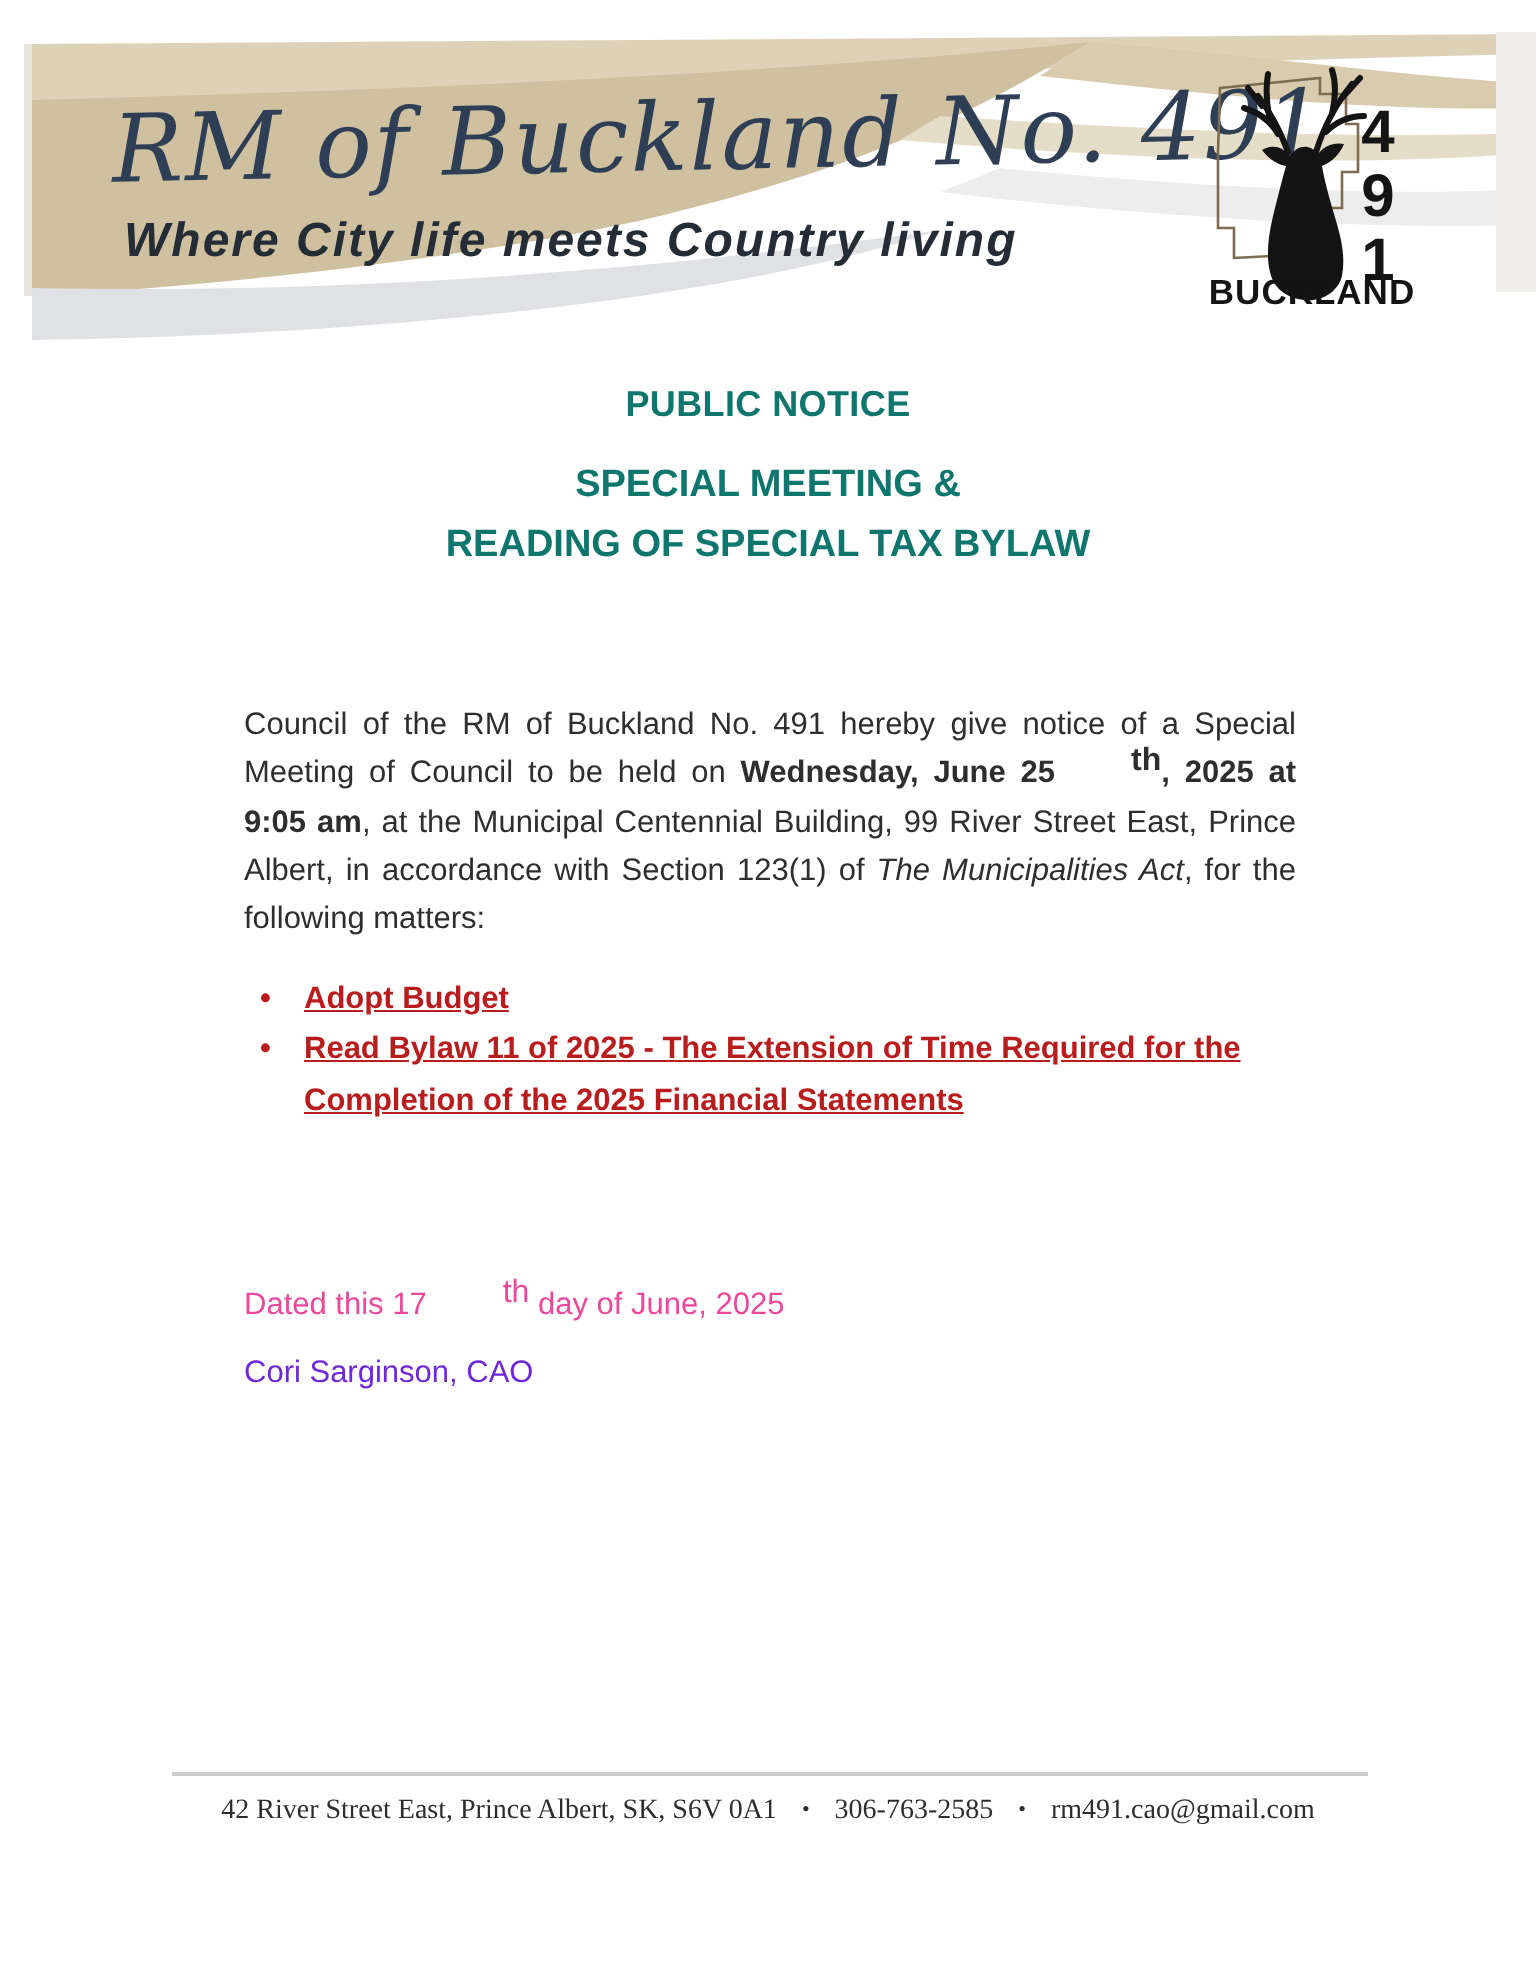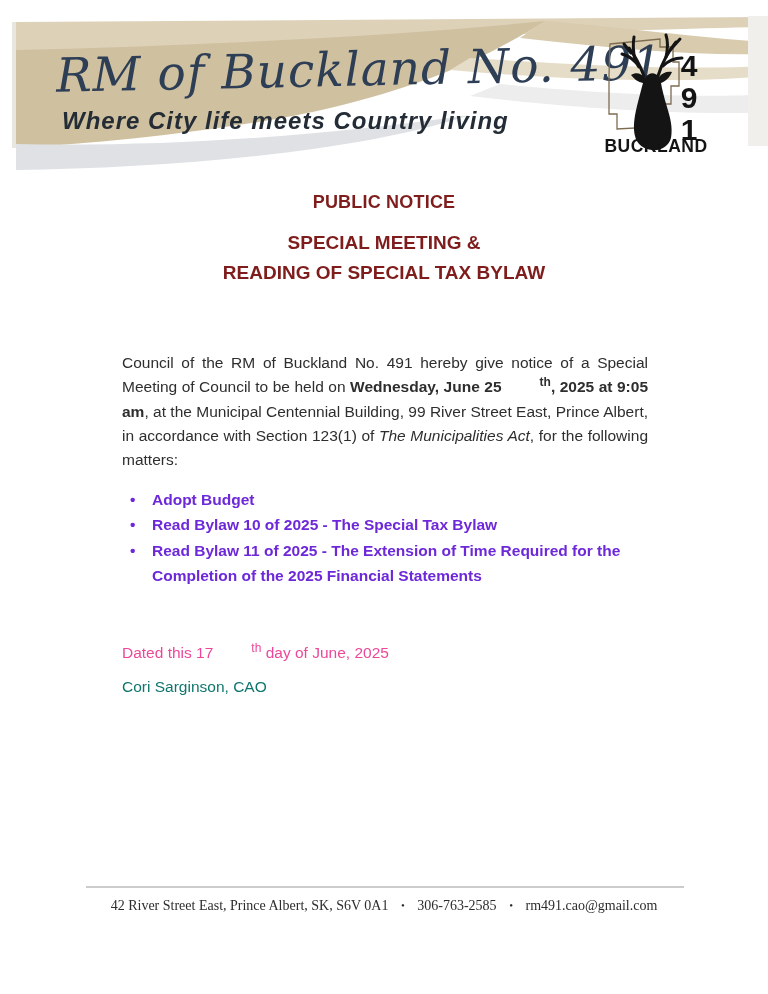--- a/index.html
+++ b/index.html
@@ -14,41 +14,41 @@
     font-family:"DejaVu Serif",serif;font-style:italic;font-size:47px;
     color:var(--navy,#2d3e55);transform:rotate(-1.2deg);letter-spacing:1px;
   }
   .tagline{
     position:absolute;top:107px;left:62px;width:600px;text-align:left;
     font-size:24px;font-weight:bold;letter-spacing:1px;color:var(--dark,#242c36);font-style:italic;
   }
   .logo{position:absolute;top:30px;left:600px;}
   .logo text{font-family:"Liberation Sans",sans-serif;}
 
-  .title-block{position:absolute;top:192px;left:0;width:768px;text-align:center;color:#7f1d1d;}
+  .title-block{position:absolute;top:192px;left:0;width:768px;text-align:center;color:#0f766e;}
   .h-public{font-size:18px;font-weight:bold;margin:0 0 17px 0;letter-spacing:0.2px;}
   .h-meeting{font-size:19px;font-weight:bold;line-height:26px;margin:4px;}
   .h-sub{font-size:15.5px;font-weight:bold;margin-top:6px;}
 
   .body-par{
     position:absolute;top:351px;left:122px;width:526px;
     font-size:15.5px;line-height:24.3px;text-align:justify;color:#2e2e2e;
   }
-  sup{font-size:12px;line-height:0;vertical-align:super;padding-left:38px;}
+  sup{font-size:16px;line-height:0;vertical-align:super;padding-left:38px;}
 
   .agenda{position:absolute;top:487px;left:127px;width:500px;}
   .agenda ul{margin:0;padding:0;list-style:none;}
   .agenda li{
     position:relative;padding-left:25px;font-weight:bold;font-size:15.5px;
-    line-height:25.3px;color:#6d28d9;
+    line-height:25.3px;color:#b91c1c;text-decoration:underline;
   }
   .agenda li::before{content:"\2022";position:absolute;left:3px;top:0;}
 
   .dated{position:absolute;top:644px;left:122px;font-size:15.5px;color:#ec4899;}
-  .signature{position:absolute;top:678px;left:122px;font-size:15.5px;color:#0f766e;}
+  .signature{position:absolute;top:678px;left:122px;font-size:15.5px;color:#6d28d9;}
 
   .footer-rule{position:absolute;top:886px;left:86px;width:598px;height:2px;background:#cccccc;}
   .footer{
     position:absolute;top:898px;left:0;width:768px;text-align:center;
     font-family:"Liberation Serif",serif;font-size:14px;color:#2d2d2d;
   }
   .footer .sep{display:inline-block;margin:0 9px;font-size:11px;transform:translateY(-1px);}
 </style>
 </head>
 <body style="--navy: #2d3e55; --dark: #242c36;">
@@ -102,22 +102,20 @@
 
 <div class="body-par">
   <span>Council of the RM of Buckland No. 491 hereby give notice of a Special Meeting of Council to be held on </span><b><span>Wednesday, June 25</span><sup>th</sup><span>, 2025 at 9:05 am</span></b><span>, at the Municipal Centennial Building, 99 River Street East, Prince Albert, in accordance with Section 123(1) of </span><i>The Municipalities Act</i><span>, for the following matters:</span>
 </div>
 
 <div class="agenda">
   <ul>
     <li>
       <span>Adopt Budget</span></li>
     <li>
-      <span>Read Bylaw 10 of 2025 - The Special Tax Bylaw</span></li>
-    <li>
       <span>Read Bylaw 11 of 2025 - The Extension of Time Required for the Completion of the 2025 Financial Statements</span></li>
   </ul>
 </div>
 
 <div class="dated">
   <span>Dated this 17</span><sup>th</sup><span> day of June, 2025</span>
 </div>
 
 <div class="signature">Cori Sarginson, CAO</div>
 

